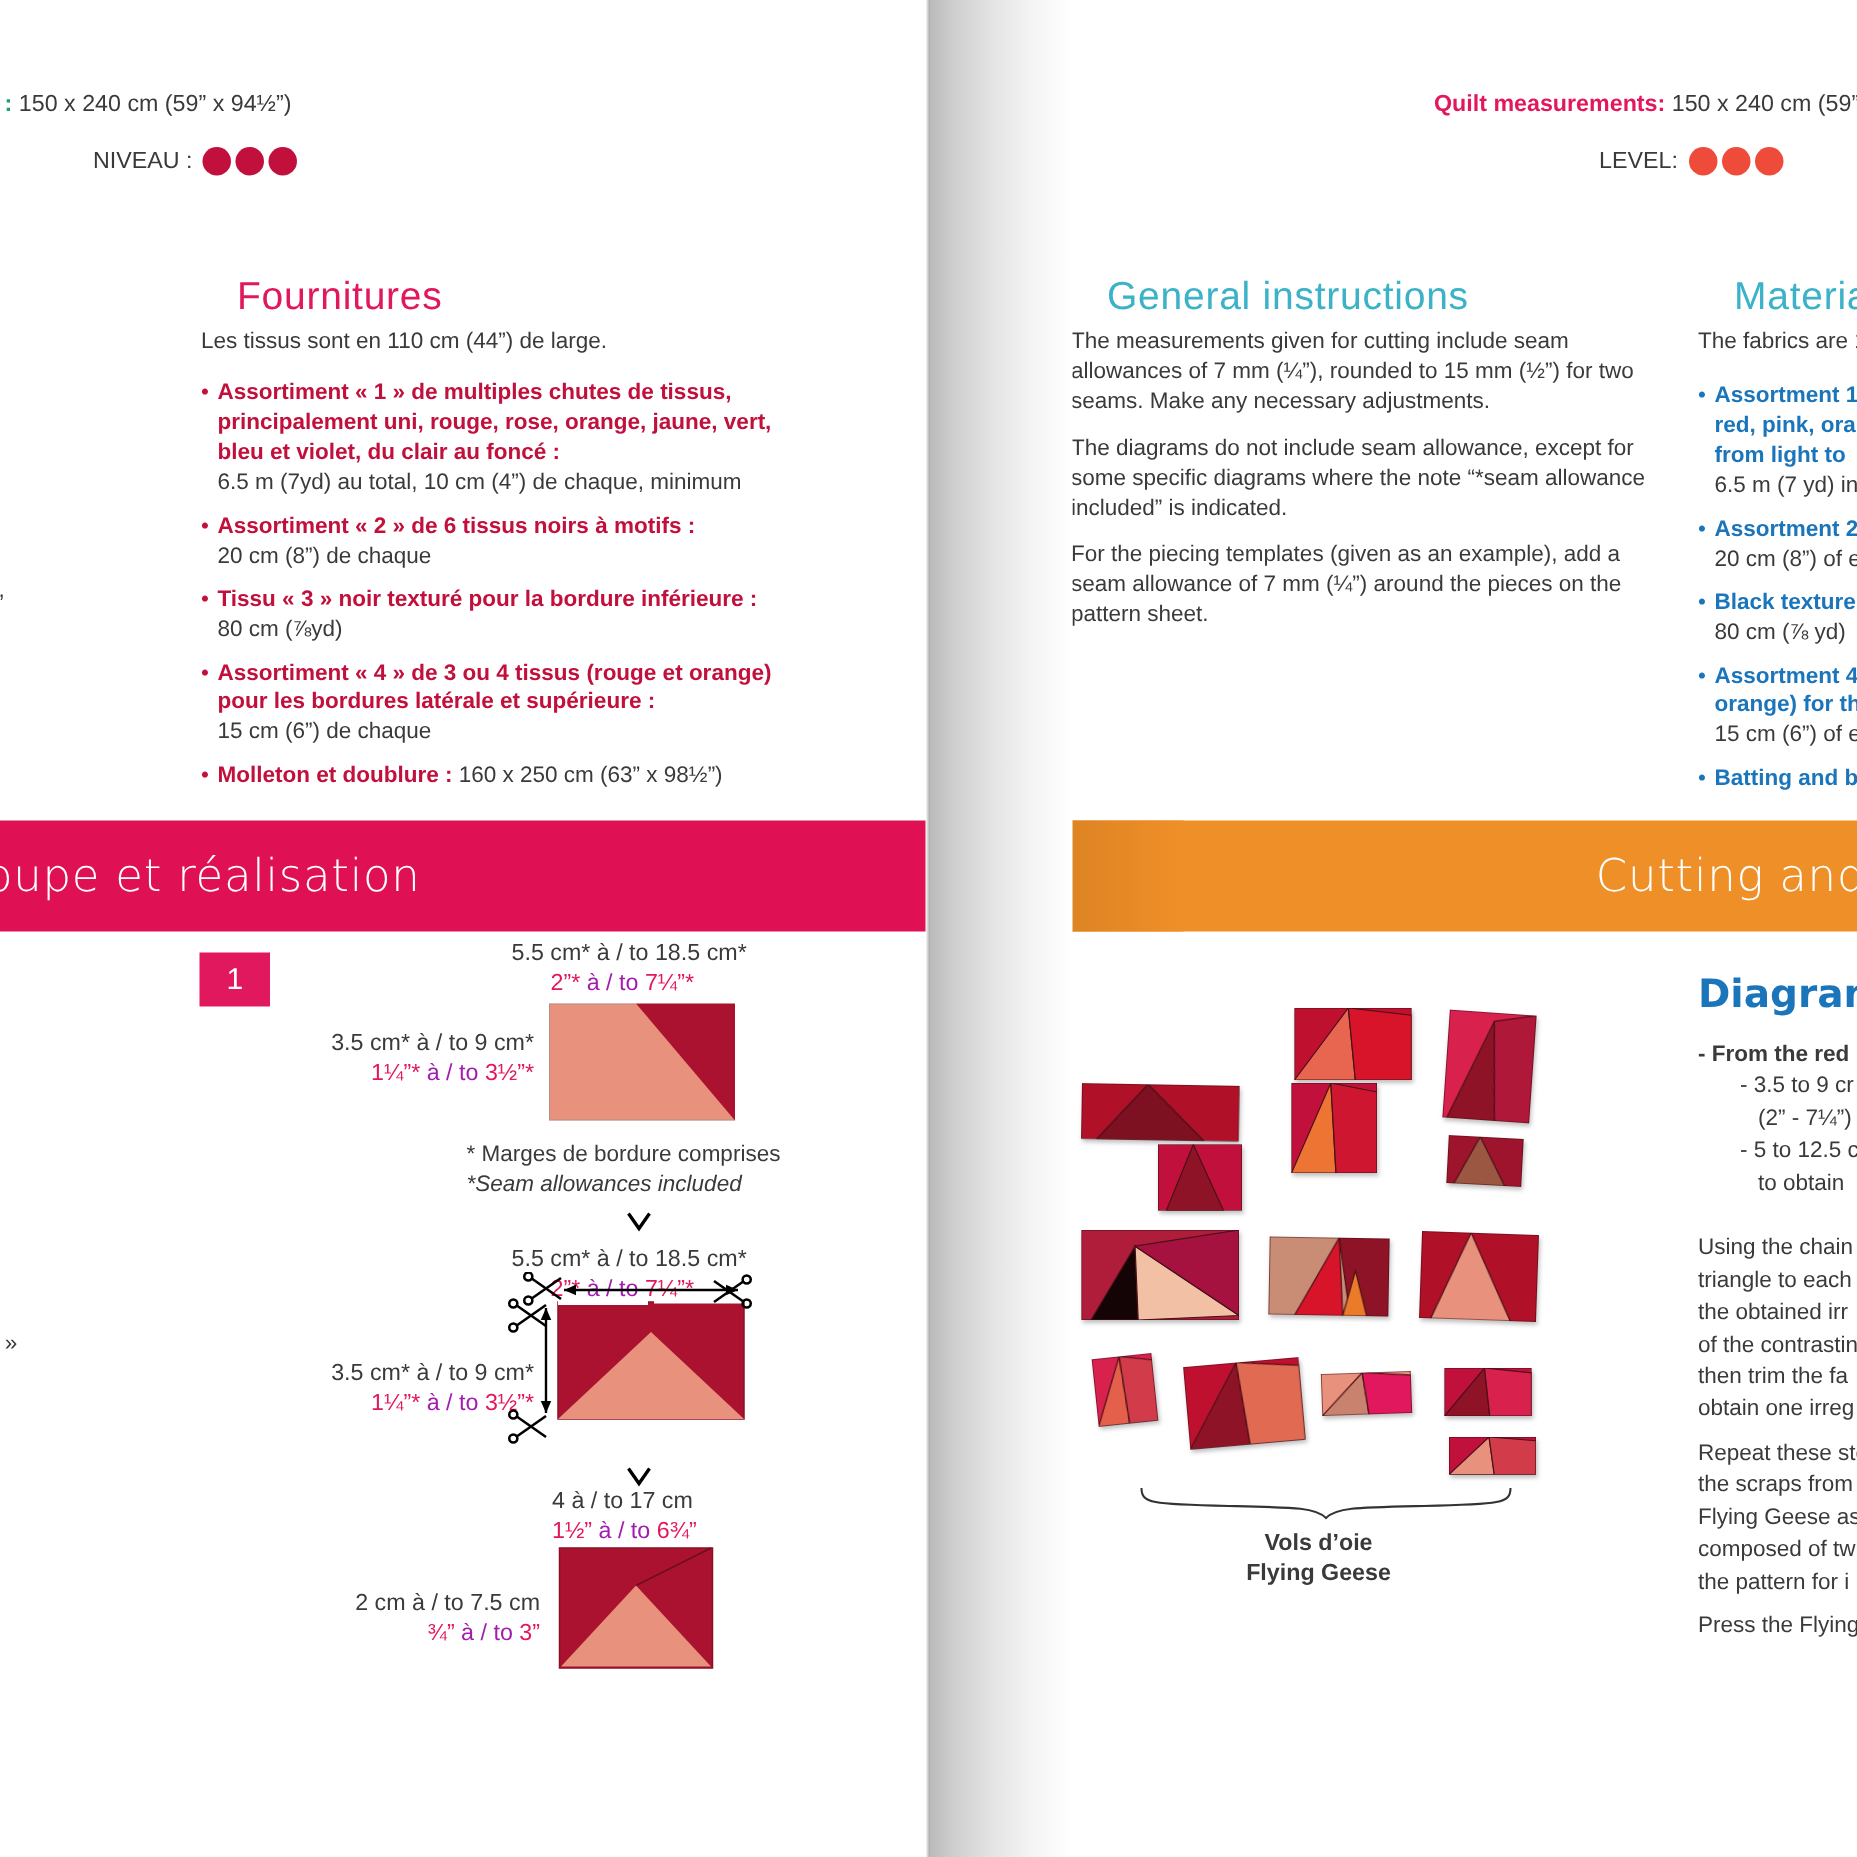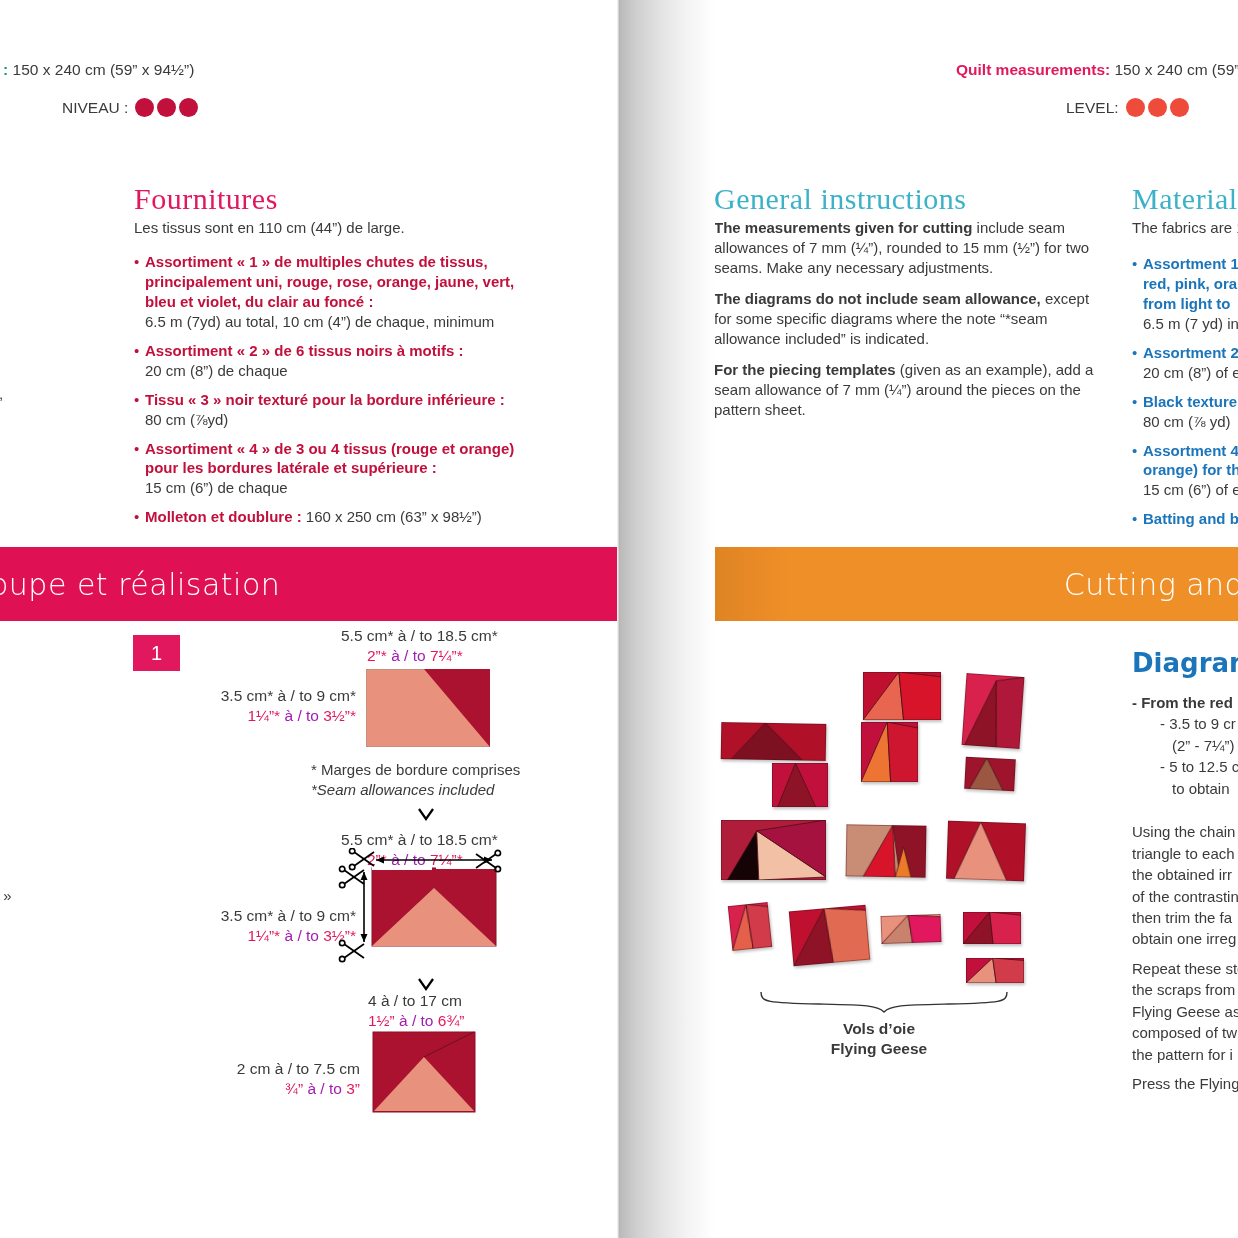--- a/index.html
+++ b/index.html
@@ -33,31 +33,32 @@
   }
   .hdr-measure .lbl { font-weight: bold; }
   .hdr-measure .val { color:#3a3a3a; font-weight: normal; }
   .lvl-row { position:absolute; font-size:15.5px; display:flex; align-items:center; gap:7px; white-space:nowrap;}
   .dots { display:flex; gap:3px; }
   .dot { width:19px; height:19px; border-radius:50%; display:block; }
 
   
   h2.sect {
     font-weight: normal;
-    font-size: 30px;
+    font-size: 26px;
     letter-spacing: 0.5px;
-    font-family: Liberation Serif, serif;
+    font-family: Liberation Sans, sans-serif;
     font-stretch: condensed;
+    margin-left: 24px;
   }
   .thin { font-family:"DejaVu Sans", sans-serif; font-weight:300; }
 
   
   .body-txt { font-size: 15px; line-height: 1.33; }
   .body-txt p { margin-bottom: 11px; }
-  .body-txt b { font-weight: bold; }
+  .body-txt b { font-weight: normal; }
   ul.mat { list-style: none; font-size: 15px; line-height: 1.33; }
   ul.mat li { margin-bottom: 9px; position: relative; padding-left: 11px; }
   ul.mat li:before { content: "•"; position: absolute; left: 0; top: 0; }
   ul.mat .hl { font-weight: bold; }
   ul.mat .sub { color:#3a3a3a; font-weight: normal; }
 
   
   .band { position:absolute; height: 74px; display:flex; align-items:center; }
   .band-title {
     color:#fff; font-size: 30px; font-family:"DejaVu Sans", sans-serif;

